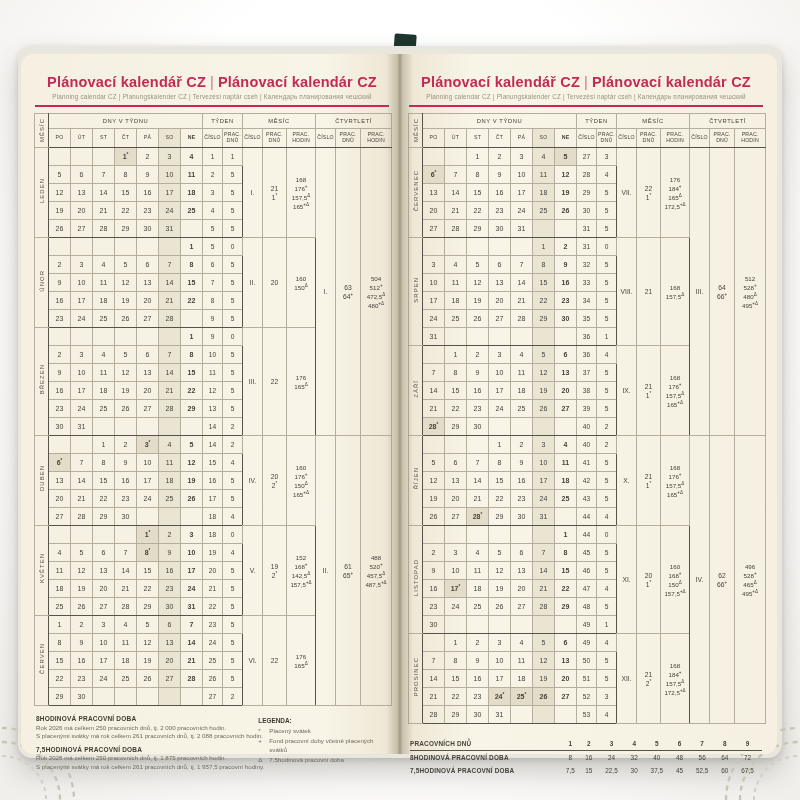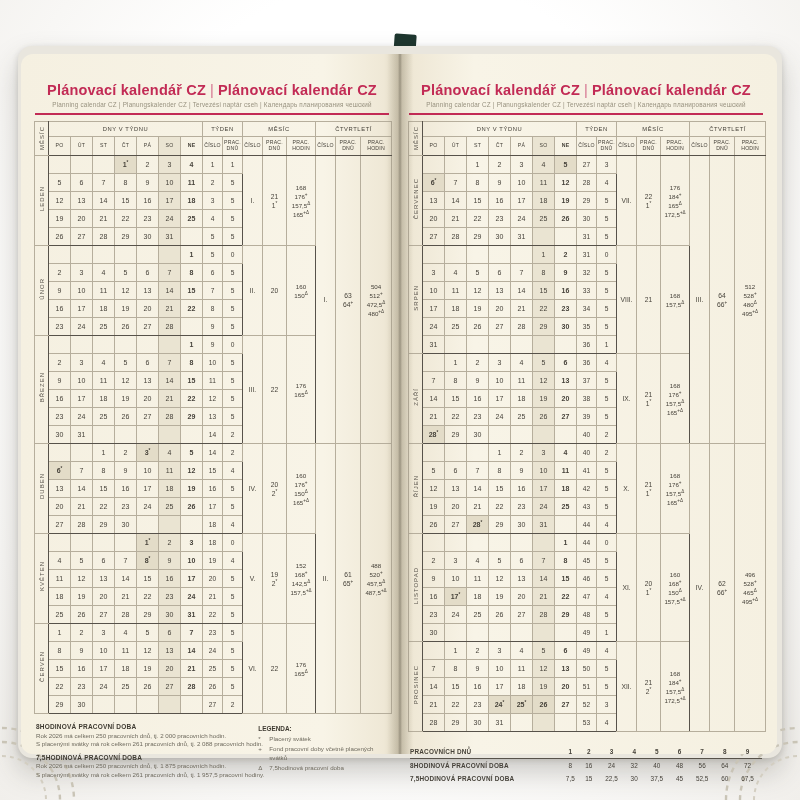--- a/index.html
+++ b/index.html
@@ -16,21 +16,21 @@
     background:linear-gradient(to right,#f5f0e1 0%,#f8f4e7 80%,#efe8d6 96%,#ddd5bf 100%);}
   .page.right{left:399px;border-radius:0 12px 12px 0;
     background:linear-gradient(to left,#f5f0e1 0%,#f8f4e7 80%,#efe8d6 96%,#ddd5bf 100%);}
   .gutter{position:absolute;left:387px;top:54px;width:26px;height:700px;pointer-events:none;
     background:linear-gradient(to right, rgba(80,70,50,0) 0%, rgba(80,70,50,0.18) 42%,
                rgba(45,38,25,0.38) 50%, rgba(80,70,50,0.18) 58%, rgba(80,70,50,0) 100%);}
   .inner{padding:20px 9px 0 13px;}
   .page.right .inner{padding:20px 13px 0 9px;}
 
   .titlebar{text-align:center;}
-  .title{font-size:14.5px;font-weight:bold;color:#c22b55;letter-spacing:0.2px;margin-top:8px;}
+  .title{font-size:14.5px;font-weight:bold;color:#c22b55;letter-spacing:0.2px;}
   .title .div{color:#d4728f;padding:0 4px;font-weight:normal;}
   .subtitle{font-size:6.3px;color:#97917f;margin-top:3px;letter-spacing:0.2px;}
   .rule{height:2px;background:#c22b55;margin:5px 1px 6px 1px;}
 
   table.cal{width:100%;border-collapse:collapse;table-layout:fixed;
             border:1.5px solid #57524a;}
   table.cal td{border:1px solid #b6ae9c;text-align:center;vertical-align:middle;
                color:#46423a;overflow:hidden;}
   td.hdr{font-size:5.8px;letter-spacing:0.6px;color:#57524a;height:12px;}
   td.hdr2{font-size:5.2px;line-height:5.6px;color:#57524a;height:16px;letter-spacing:0.2px;}

